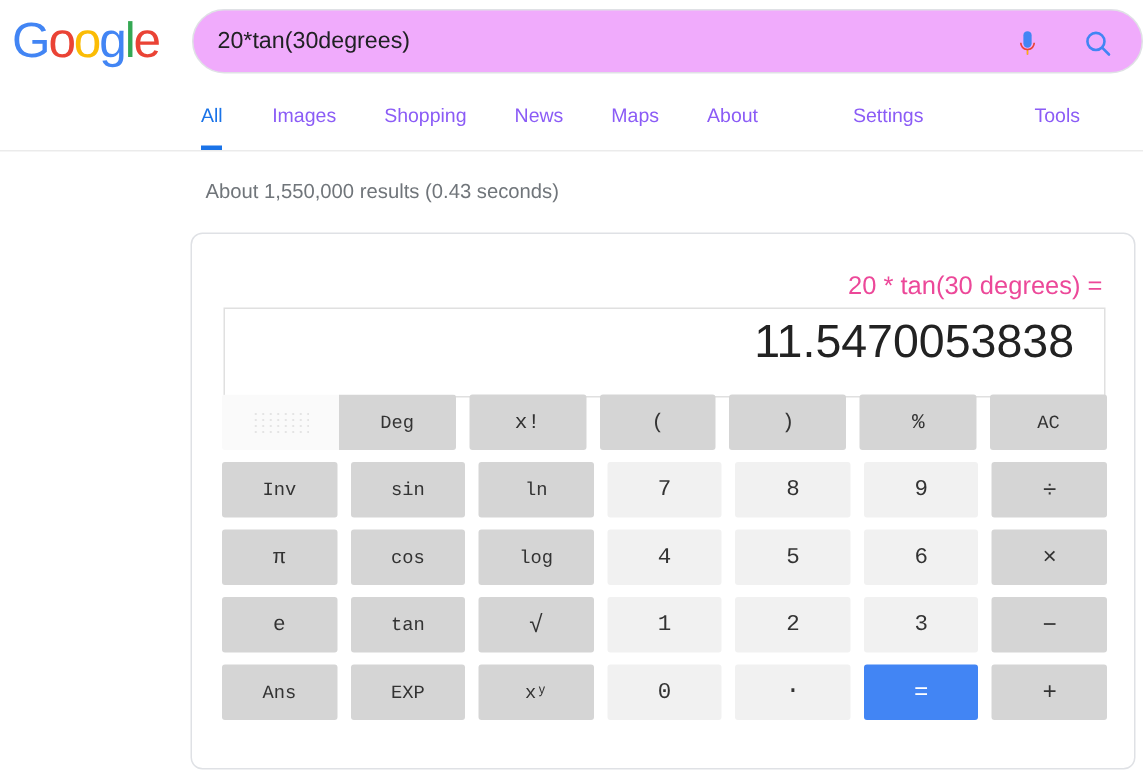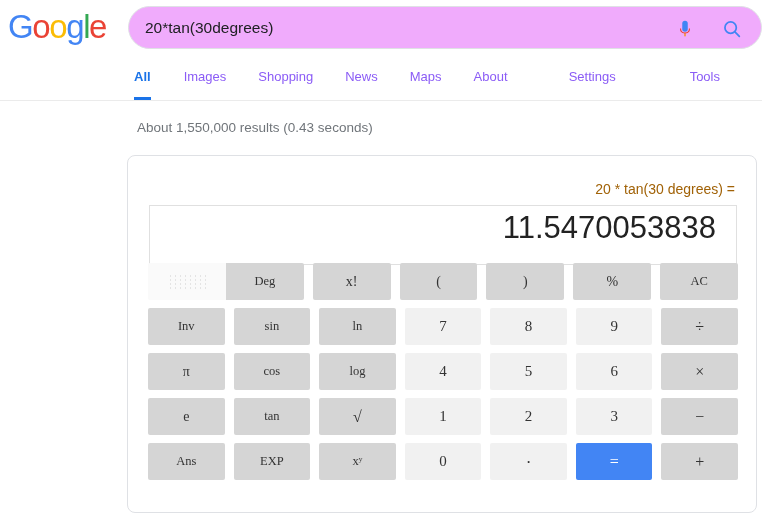--- a/index.html
+++ b/index.html
@@ -106,21 +106,21 @@
     padding: 13px 16px 0 16px;
     height: 31px;
     box-sizing: border-box;
     cursor: pointer;
     white-space: nowrap;
     position: relative;
   }
   .tab.first { padding-left: 0; padding-right: 17px; }
   .tab.active {
     color: #1a73e8;
-    font-weight: bold;
+    font-weight: normal;
   }
   .tab.active::after {
     content: "";
     position: absolute;
     left: 0;
     right: 17px;
     bottom: -13px;
     height: 3px;
     background: #1a73e8;
   }
@@ -143,22 +143,22 @@
     height: 358px;
     box-sizing: border-box;
     background: #fff;
     border: 1px solid #dfe1e5;
     border-radius: 8px;
   }
   .expr {
     position: absolute;
     right: 21px;
     top: 25px;
-    font-size: 14px;
-    color: #a16207;
+    font-size: 17px;
+    color: #ec4899;
     white-space: nowrap;
   }
   .display {
     position: absolute;
     left: 21px;
     top: 49px;
     width: 588px;
     height: 60px;
     box-sizing: border-box;
     border: 1px solid #e0e0e0;
@@ -185,21 +185,21 @@
     height: 37px;
     margin-bottom: 8px;
   }
   .btn {
     flex: 1 1 0;
     margin-right: 9px;
     border: none;
     border-radius: 2px;
     background: #d5d5d5;
     color: #333333;
-    font-family: Liberation Serif, serif;
+    font-family: Liberation Mono, monospace;
     font-size: 14px;
     cursor: pointer;
     display: flex;
     align-items: center;
     justify-content: center;
     box-sizing: border-box;
     padding: 0;
     user-select: none;
   }
   .btn:last-child { margin-right: 0; }

